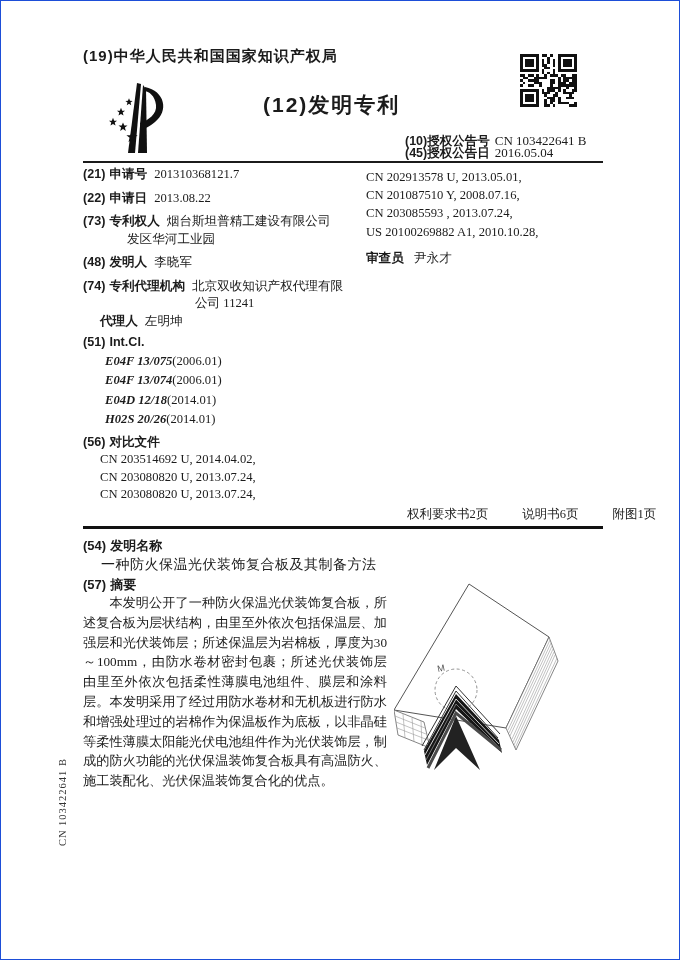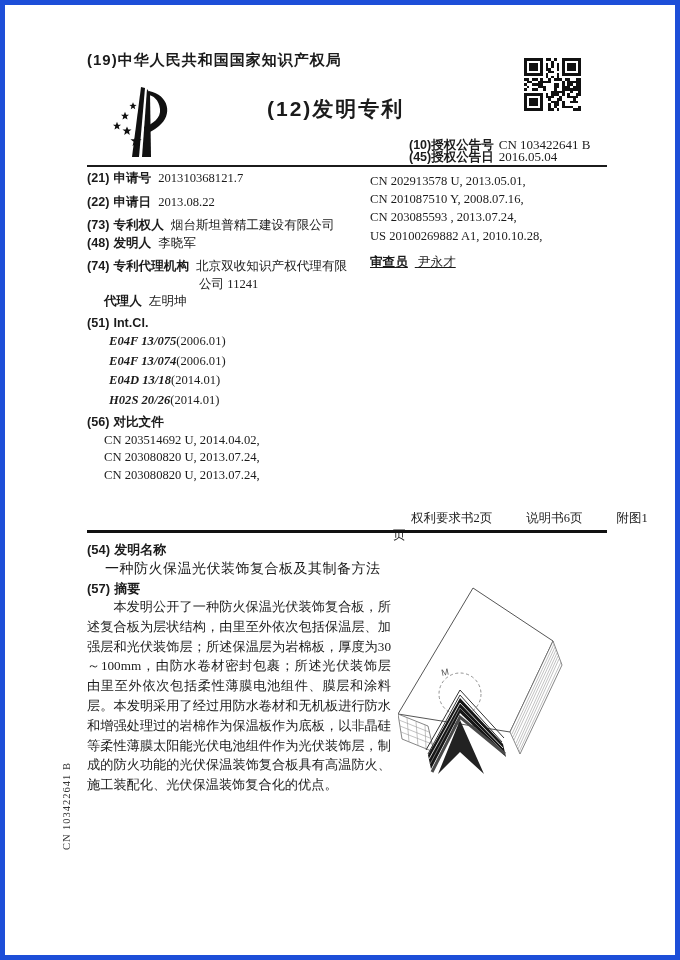--- a/index.html
+++ b/index.html
@@ -1,18 +1,18 @@
 <!DOCTYPE html>
 <html><head>
 <meta charset="utf-8">
 <style>
   html,body{margin:0;padding:0;background:#f2f2f2;}
   .page{
     position:relative;width:680px;height:960px;margin:0 auto;
-    background:#ffffff;border:5px solid #1d4ed8;box-sizing:border-box;
+    background:#ffffff;border:1px solid #1d4ed8;box-sizing:border-box;
     font-family:"Liberation Serif","DejaVu Serif",serif;color:#1b1b1b;
     overflow:hidden;
   }
   .abs{position:absolute;}
   .sans{font-family:"Liberation Sans","DejaVu Sans",sans-serif;}
   .b{font-weight:bold;}
   .office{left:82px;top:46px;font-size:15px;letter-spacing:1px;}
   .doctype{left:262px;top:90px;font-size:21px;letter-spacing:2px;}
   .pubrow{left:404px;font-size:12.5px;white-space:nowrap;}
   .pubrow .lab{font-size:12.5px;}
@@ -22,21 +22,21 @@
   .col-left{left:82px;top:165px;width:298px;font-size:12.6px;line-height:17.5px;}
   .col-right{left:365px;top:167px;width:242px;font-size:12.6px;line-height:18.2px;}
   .num{margin-right:4px;}
   .lab2{margin-right:7px;}
   .mb6{margin-bottom:6px;} .mb4{margin-bottom:4px;} .mb8{margin-bottom:6px;}
   .ind1{padding-left:17px;} .ind2{padding-left:44px;} .ind3{padding-left:112px;}
   .cls{padding-left:22px;line-height:19.5px;font-style:italic;}
   .cls .code{font-weight:bold;}
   .cls .year{font-style:normal;}
   .refline{padding-left:17px;}
-  .examiner{margin-top:8px;text-decoration:underline;}
+  .examiner{margin-top:8px;}
   .pagesrow{left:388px;top:505px;font-size:12.5px;}
   .pagesrow span{margin-right:16px;margin-left:18px;}
   .sec54{left:82px;top:536px;font-size:13px;}
   .title-line{left:100px;top:555px;font-size:14px;letter-spacing:0.5px;}
   .sec57{left:82px;top:575px;font-size:13px;}
   .abstract{
     left:82px;top:592px;width:304px;font-size:13.2px;line-height:19.8px;
     text-align:justify;text-indent:2em;
   }
   .sidecode{
@@ -99,38 +99,41 @@
   <div class="abs col-left">
     <div class="mb6">
       <span class="num sans b">(21)</span><span class="lab2 sans b">申请号</span><span>201310368121.7</span>
     </div>
     <div class="mb6">
       <span class="num sans b">(22)</span><span class="lab2 sans b">申请日</span><span>2013.08.22</span>
     </div>
     <div>
       <span class="num sans b">(73)</span><span class="lab2 sans b">专利权人</span><span>烟台斯坦普精工建设有限公司</span>
     </div>
+    <div class="ind2 mb8">
+      <span>发区华河工业园</span>
+    </div>
     <div class="mb6">
       <span class="num sans b">(48)</span><span class="lab2 sans b">发明人</span><span>李晓军</span>
     </div>
     <div>
       <span class="num sans b">(74)</span><span class="lab2 sans b">专利代理机构</span><span>北京双收知识产权代理有限</span>
     </div>
     <div class="ind3">
       <span>公司 11241</span>
     </div>
     <div class="ind1 mb4">
       <span class="lab2 sans b">代理人</span><span>左明坤</span>
     </div>
     <div>
       <span class="num sans b">(51)</span><span class="sans b">Int.Cl.</span>
     </div>
     <div class="cls"><span class="code">E04F 13/075</span><span class="year">(2006.01)</span></div>
     <div class="cls"><span class="code">E04F 13/074</span><span class="year">(2006.01)</span></div>
-    <div class="cls"><span class="code">E04D 13/18</span><span class="year">(2014.01)</span></div>
+    <div class="cls"><span class="code">E04D 12/18</span><span class="year">(2014.01)</span></div>
     <div class="cls mb4"><span class="code">H02S 20/26</span><span class="year">(2014.01)</span></div>
     <div>
       <span class="num sans b">(56)</span><span class="sans b">对比文件</span>
     </div>
     <div class="refline">CN 203514692 U, 2014.04.02,</div>
     <div class="refline">CN 203080820 U, 2013.07.24,</div>
     <div class="refline">CN 203080820 U, 2013.07.24,</div>
   </div>
 
   <div class="abs col-right">

